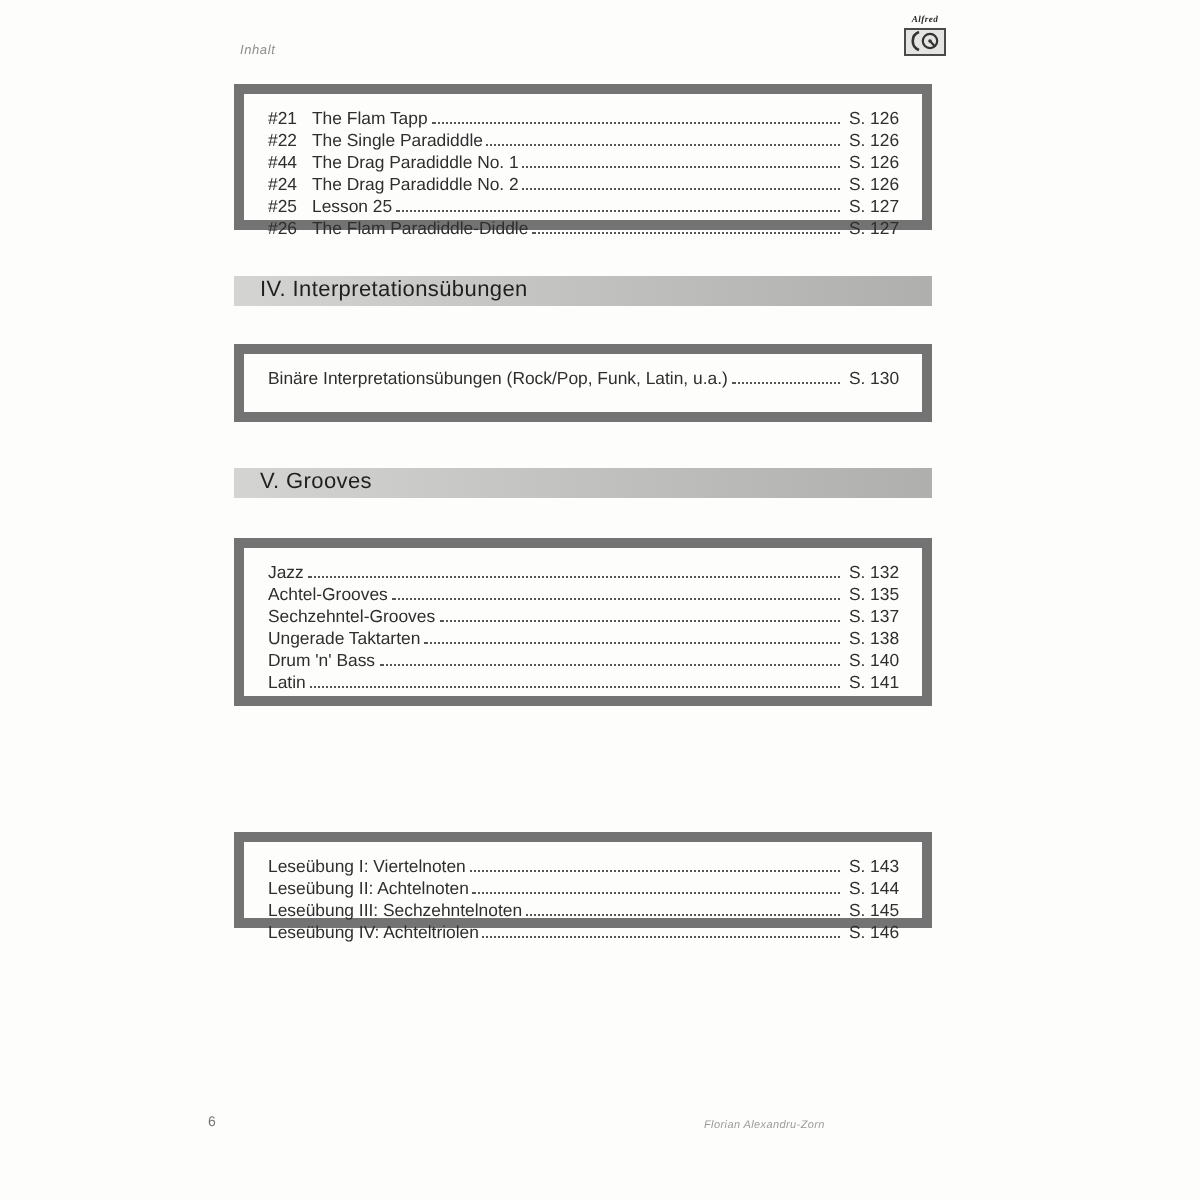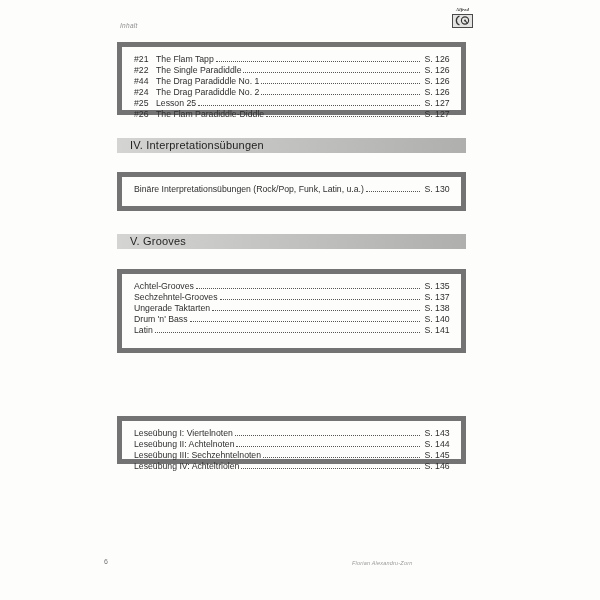--- a/index.html
+++ b/index.html
@@ -123,20 +123,25 @@
         <span class="toc-page">S. 130</span>
       </div>
     </div>
 
   <div class="section-bar" style="top:234px">
     <span>V. Grooves</span>
   </div>
 
   <div class="toc-box" style="top:269px; height:84px">
       <div class="toc-row">
+        <span class="toc-title">Jazz</span>
+        <span class="leader"></span>
+        <span class="toc-page">S. 132</span>
+      </div>
+      <div class="toc-row">
         <span class="toc-title">Achtel-Grooves</span>
         <span class="leader"></span>
         <span class="toc-page">S. 135</span>
       </div>
       <div class="toc-row">
         <span class="toc-title">Sechzehntel-Grooves</span>
         <span class="leader"></span>
         <span class="toc-page">S. 137</span>
       </div>
       <div class="toc-row">

